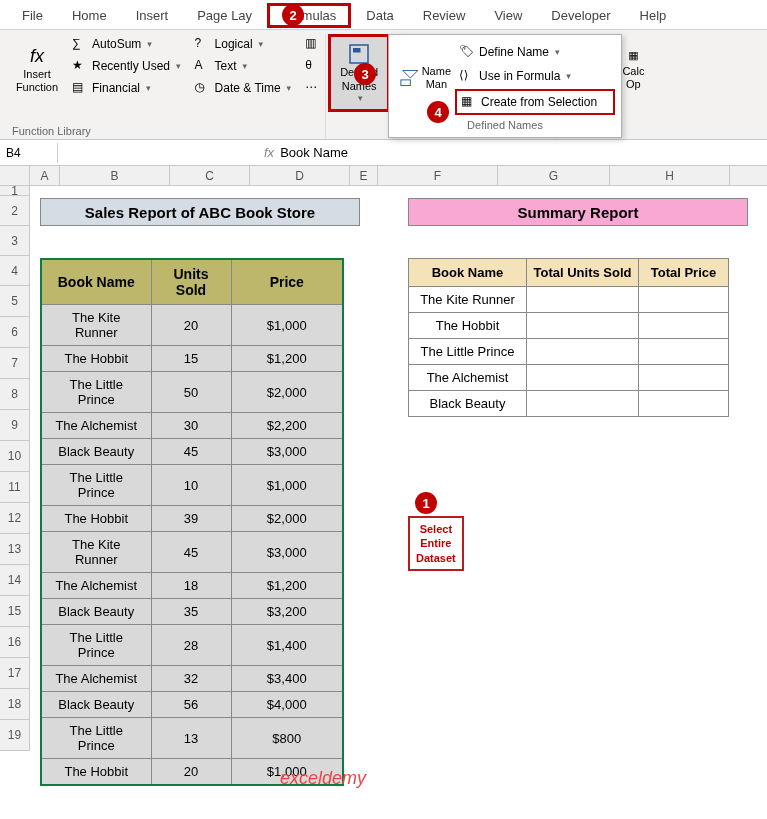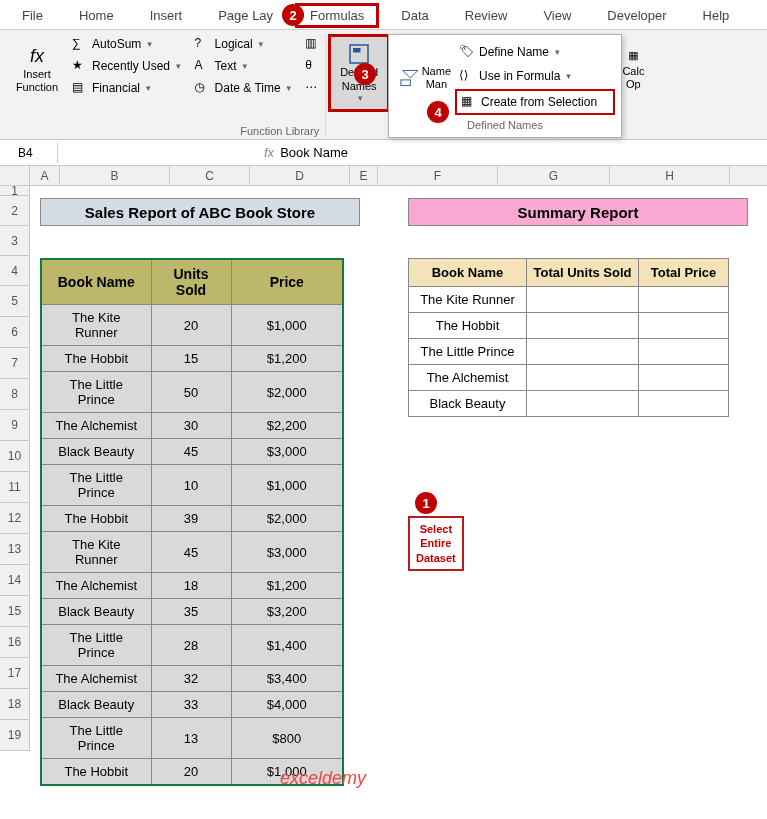--- a/index.html
+++ b/index.html
@@ -1,37 +1,37 @@
 <!DOCTYPE html>
 <html><head>
 <meta charset="utf-8">
 <style>
 * { box-sizing: border-box; margin: 0; padding: 0; }
 body { font-family: "Segoe UI", Arial, sans-serif; font-size: 13px; background: #fff; width: 767px; height: 819px; overflow: hidden; position: relative; }
 
 
-.tabs { display: flex; gap: 8px; padding: 2px 8px 0 8px; border-bottom: 1px solid #d0d0d0; height: 30px; align-items: center; }
+.tabs { display: flex; gap: 1px; padding: 2px 8px 0 8px; border-bottom: 1px solid #d0d0d0; height: 30px; align-items: center; }
 .tab { padding: 4px 14px; cursor: pointer; color: #444; }
 .tab.active { border: 3px solid #c00000; padding: 2px 12px; }
 
 
 .ribbon { display: flex; border-bottom: 1px solid #c8c8c8; background: #f3f2f1; height: 110px; padding: 4px 6px 0 6px; position: relative; }
 .ribbon-group { display: flex; flex-direction: column; justify-content: space-between; border-right: 1px solid #ddd; padding: 0 6px; }
 .ribbon-group-content { display: flex; gap: 6px; height: 80px; align-items: flex-start; }
-.ribbon-group-label { text-align: right; font-size: 11px; color: #666; padding: 2px 0; }
+.ribbon-group-label { text-align: left; font-size: 11px; color: #666; padding: 2px 0; }
 .big-btn { display: flex; flex-direction: column; align-items: center; justify-content: center; width: 50px; height: 72px; text-align: center; font-size: 11px; line-height: 1.2; cursor: pointer; padding: 2px; }
 .big-btn.boxed { border: 3px solid #c00000; background: #d8d8d8; width: 62px; height: 78px; }
 .small-btns { display: flex; flex-direction: column; gap: 2px; }
 .small-btn { display: flex; align-items: center; gap: 4px; font-size: 12px; padding: 2px 4px; cursor: pointer; white-space: nowrap; }
 .icon { width: 16px; height: 16px; display: inline-block; }
 .caret { font-size: 9px; color: #666; margin-left: 2px; }
 
 
 .formula-bar { display: flex; align-items: center; border-bottom: 1px solid #c8c8c8; height: 26px; background: #fff; }
-.name-box { width: 58px; border-right: 1px solid #ccc; padding: 3px 18px; font-size: 12px; }
+.name-box { width: 58px; border-right: 1px solid #ccc; padding: 3px 6px; font-size: 12px; }
 .fx-area { display: flex; align-items: center; gap: 6px; padding: 0 6px; flex: 1; }
 .fx-label { font-style: italic; color: #888; }
 
 
 .col-headers { display: flex; border-bottom: 1px solid #c8c8c8; background: #f0f0f0; height: 20px; }
 .corner { width: 30px; border-right: 1px solid #c8c8c8; }
 .col-h { border-right: 1px solid #c8c8c8; text-align: center; font-size: 12px; color: #555; line-height: 20px; }
 
 
 .grid { display: flex; }
@@ -353,21 +353,21 @@
             <td>28</td>
             <td>$1,400</td>
           </tr>
           <tr>
             <td>The Alchemist</td>
             <td>32</td>
             <td>$3,400</td>
           </tr>
           <tr>
             <td>Black Beauty</td>
-            <td>33</td>
+            <td>56</td>
             <td>$4,000</td>
           </tr>
           <tr>
             <td>The Little Prince</td>
             <td>13</td>
             <td>$800</td>
           </tr>
           <tr>
             <td>The Hobbit</td>
             <td>20</td>

